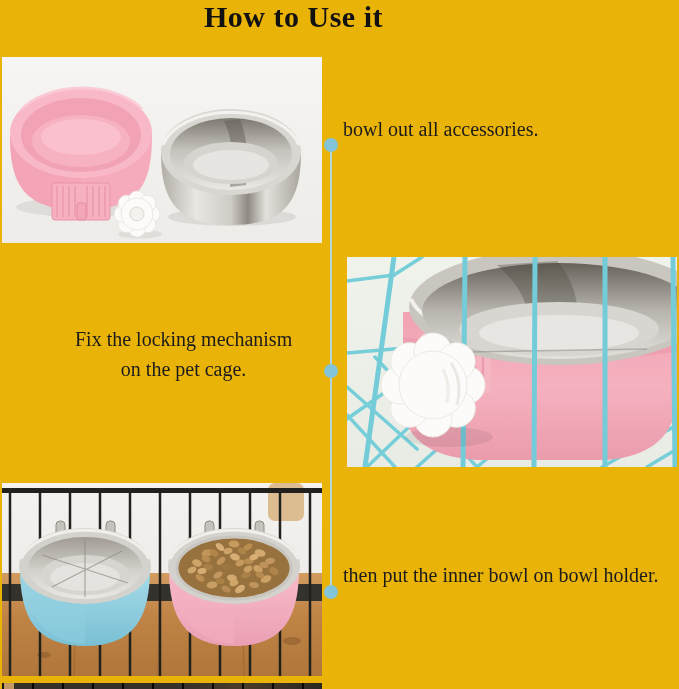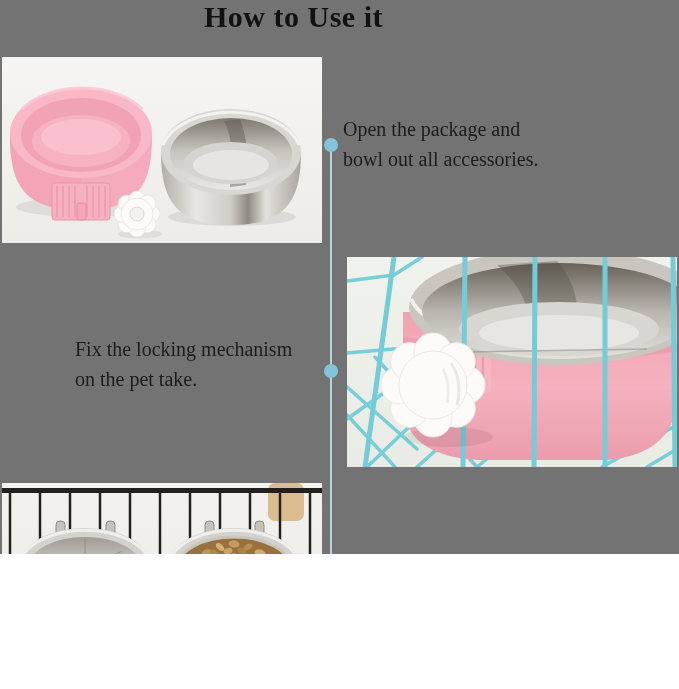--- a/index.html
+++ b/index.html
@@ -1,23 +1,23 @@
 <!DOCTYPE html>
 <html><head>
 <meta charset="utf-8">
 <style>
   html,body{margin:0;padding:0;background:#ffffff;}
-  #canvas{position:relative;width:679px;height:554px;background:#737373;overflow:hidden;
+  #canvas{position:relative;width:679px;height:689px;background:#eab308;overflow:hidden;
           font-family:"Liberation Serif", serif;}
   .page-title{position:absolute;left:204px;top:0px;font-size:30px;font-weight:700;
               color:#111;letter-spacing:0.5px;white-space:nowrap;}
   .caption{position:absolute;font-size:20px;line-height:30px;color:#1c1c1c;white-space:nowrap;}
   .caption div{white-space:nowrap;}
   #caption-1{left:343px;top:114px;}
-  #caption-2{left:75px;top:334px;}
+  #caption-2{left:75px;top:324px;text-align:center;}
   #caption-3{left:343px;top:560px;}
   .timeline-line{position:absolute;left:330px;top:145px;width:2px;height:448px;
                  background:#b3d5e1;}
   .timeline-dot{position:absolute;width:14px;height:14px;border-radius:50%;
                 background:#84c4d8;}
   #dot-1{left:324px;top:138px;}
   #dot-2{left:324px;top:364px;}
   #dot-3{left:324px;top:585px;}
   .photo{position:absolute;overflow:hidden;}
   #photo-1{left:2px;top:57px;width:320px;height:186px;}
@@ -35,28 +35,28 @@
 <div id="canvas">
 
   <div class="page-title">How to Use it</div>
 
   <div class="timeline-line"></div>
   <div class="timeline-dot" id="dot-1"></div>
   <div class="timeline-dot" id="dot-2"></div>
   <div class="timeline-dot" id="dot-3"></div>
 
   <div class="caption" id="caption-1">
-    <div>Open the package and</div>
     <div>bowl out all accessories.</div>
   </div>
   <div class="caption" id="caption-2">
     <div>Fix the locking mechanism</div>
-    <div>on the pet take.</div>
+    <div>on the pet cage.</div>
   </div>
   <div class="caption" id="caption-3">
+    <div>then put the inner bowl on bowl holder.</div>
   </div>
 
   <div class="photo" id="photo-1">
     <svg width="320" height="186" viewBox="0 0 320 186">
       <defs>
         <linearGradient id="p1bg" x1="0" y1="0" x2="0" y2="1">
           <stop offset="0" stop-color="#f7f5f3"></stop>
             <stop offset="1" stop-color="#eeece8"></stop>
         </linearGradient>
         <linearGradient id="steelBody1" x1="0" y1="0" x2="1" y2="0">

